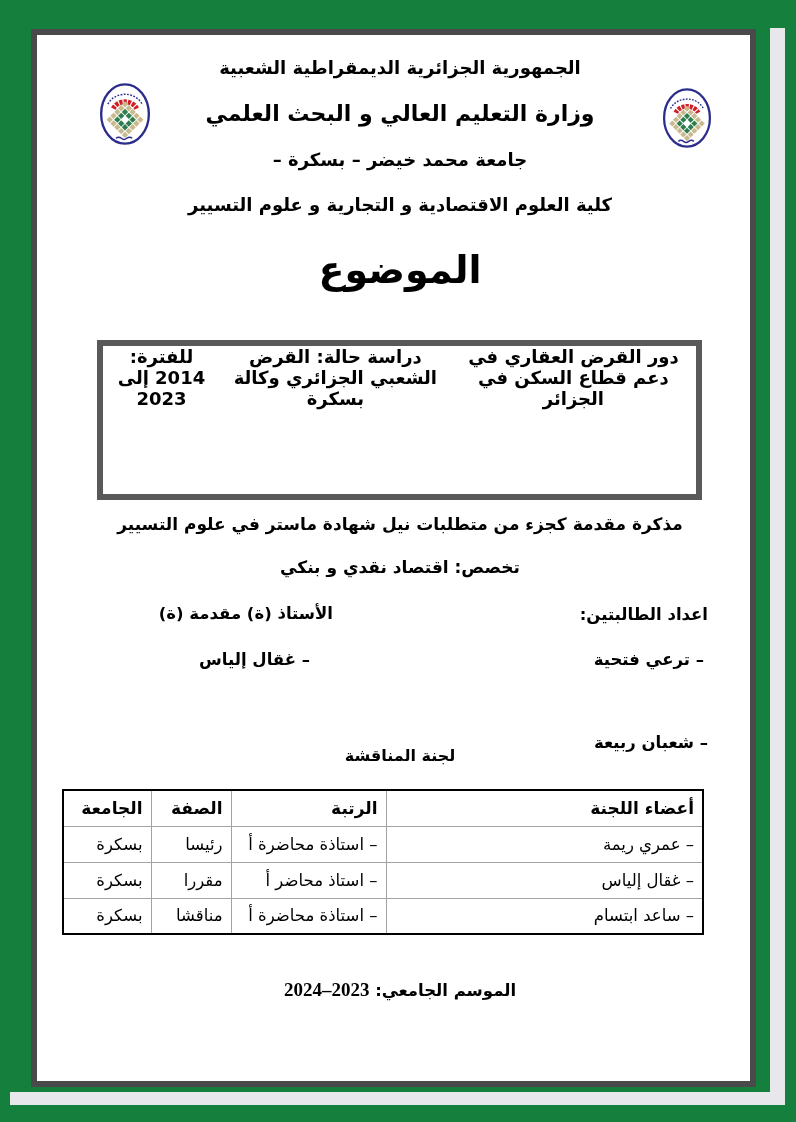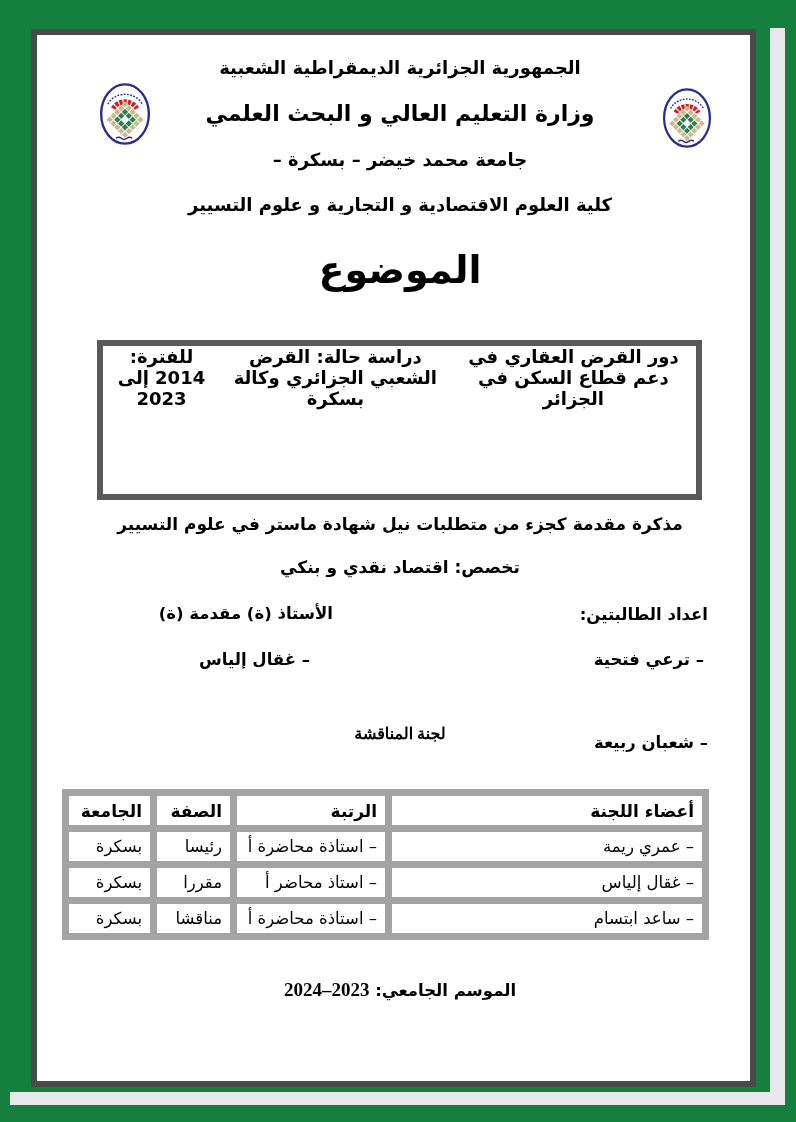--- a/index.html
+++ b/index.html
@@ -26,21 +26,21 @@
   .subject-box .bline{padding:0 6px;}
   .memo{font-weight:bold;font-size:17px;}
   .side-label{font-weight:bold;font-size:16.5px;}
   .side-name{font-weight:bold;font-size:16.5px;}
   .committee-title{font-weight:bold;font-size:16px;}
   table.committee{
     position:absolute;left:62px;top:789px;width:640px;direction:rtl;
     border-collapse:collapse;table-layout:fixed;font-size:16.5px;
   }
   table.committee th,table.committee td{
-    border:7px solid #a3a3a3;height:36px;box-sizing:border-box;
+    border:1px solid #a3a3a3;height:36px;box-sizing:border-box;
     padding:3px 8px;text-align:right;vertical-align:middle;white-space:nowrap;
     font-weight:normal;overflow:hidden;
   }
   table.committee{border:2px solid #000;}
   table.committee th{font-weight:bold;font-size:17px;}
   td.cell-member{padding-left:4px;padding-right:18px;}
   td.cell-rank{text-align:center;}
   td.cell-role{font-weight:bold;padding-right:4px;}
   td.cell-univ{font-weight:bold;padding-right:9px;}
   .footer-line{font-weight:bold;font-size:16.5px;}
@@ -146,21 +146,21 @@
   <div class="txt center memo" style="top:514px;">مذكرة مقدمة كجزء من متطلبات نيل شهادة ماستر في علوم التسيير</div>
   <div class="txt center memo" style="top:557px;">تخصص: اقتصاد نقدي و بنكي</div>
 
   <div class="txt side-label" style="top:605px;right:88px;">اعداد الطالبتين:</div>
   <div class="txt side-name" style="top:650px;right:92px;">– ترعي فتحية</div>
   <div class="txt side-name" style="top:696px;right:88px;margin-top:37px;">– شعبان ربيعة</div>
 
   <div class="txt side-label" style="top:604px;right:463px;">الأستاذ (ة) مقدمة (ة)</div>
   <div class="txt side-name" style="top:650px;right:486px;">– غقال إلياس</div>
 
-  <div class="txt center committee-title" style="top:724px;font-family:Liberation Serif, serif;">لجنة المناقشة</div>
+  <div class="txt center committee-title" style="top:746px;">لجنة المناقشة</div>
 
   <table class="committee">
     <colgroup>
         <col style="width:317px">
         <col style="width:155px">
         <col style="width:80px">
         <col style="width:88px">
       </colgroup>
     <tbody>
         <tr>

